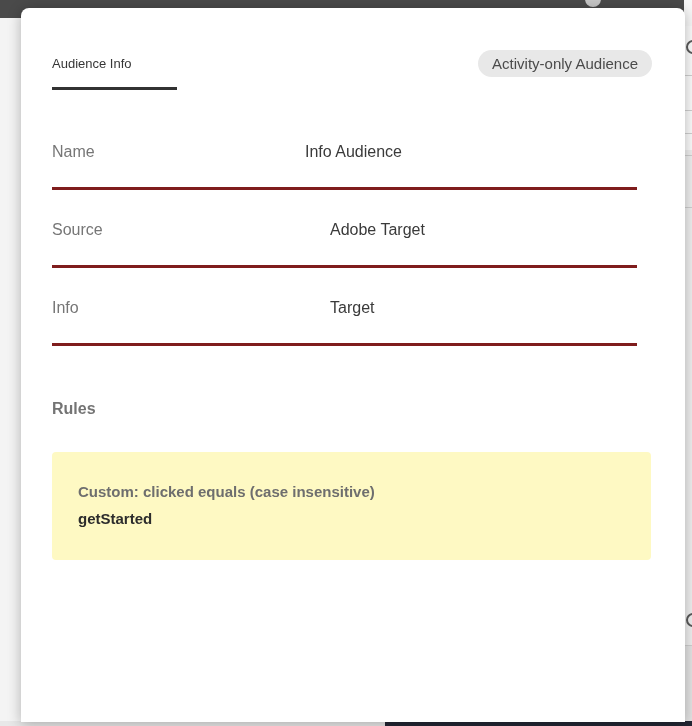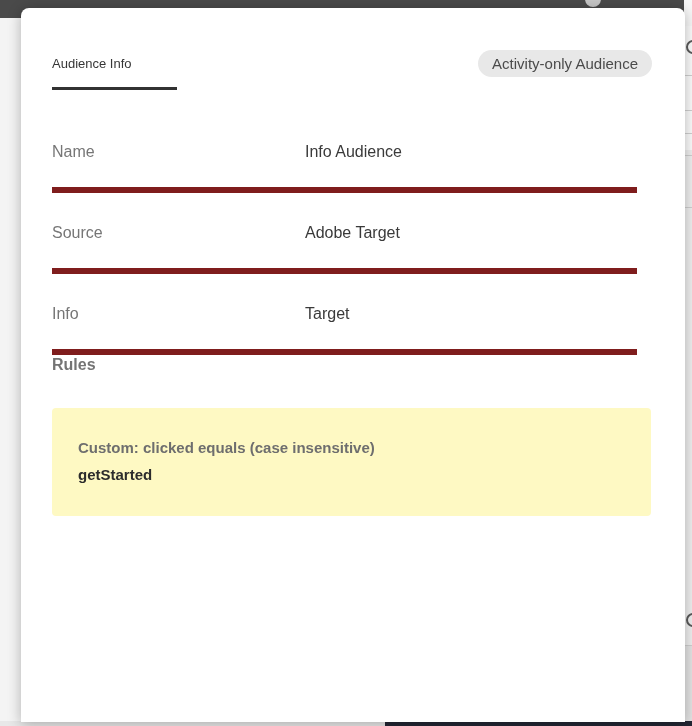--- a/index.html
+++ b/index.html
@@ -30,28 +30,28 @@
     border-radius:8px 8px 0 0;box-shadow:0 2px 14px rgba(0,0,0,0.28);z-index:5;
     box-sizing:border-box;padding:0 33px 0 31px;}
   .modal-header{position:relative;padding-top:44px;}
   .tab{display:inline-block;cursor:pointer;}
   .tab-label{font-size:13px;color:#363636;line-height:24px;}
   .tab-underline{margin-top:11px;width:125px;height:3px;background:#323232;}
   .badge{position:absolute;right:0;top:42px;height:27px;line-height:27px;padding:0 14px;
     background:#e8e8e8;color:#4b4b4b;font-size:15px;border-radius:14px;white-space:nowrap;text-align:center;}
 
   .fields{margin-top:0;}
-  .field-row{display:flex;align-items:flex-start;border-bottom:6px solid #7f1d1d;
+  .field-row{display:flex;align-items:flex-start;border-bottom:3px solid #7f1d1d;
     width:585px;box-sizing:border-box;}
   .field-row.first{padding-top:52px;padding-bottom:25px;}
-  .field-row.rest{padding-top:30px;padding-bottom:25px;}
+  .field-row.rest{padding-top:30px;padding-bottom:25px;gap:25px;}
   .field-label{width:253px;flex:0 0 253px;font-size:16px;color:#767676;line-height:20px;}
   .field-value{font-size:16px;color:#3a3a3a;line-height:20px;}
 
-  .rules-heading{font-size:16px;font-weight:bold;color:#747474;line-height:20px;}
+  .rules-heading{margin-top:53px;font-size:16px;font-weight:bold;color:#747474;line-height:20px;}
   .rules-box{margin-top:33px;width:599px;box-sizing:border-box;background:#fef9c3;border-radius:4px;
     padding:26px 26px 28px 26px;font-weight:bold;}
   .rule-condition{font-size:15px;color:#6e6e6e;line-height:27px;}
   .rule-value{font-size:15px;color:#2c2c2c;line-height:27px;}
 </style>
 </head>
 <body>
 
 <div class="top-bar"></div>
 <div class="top-bar-right"></div>

